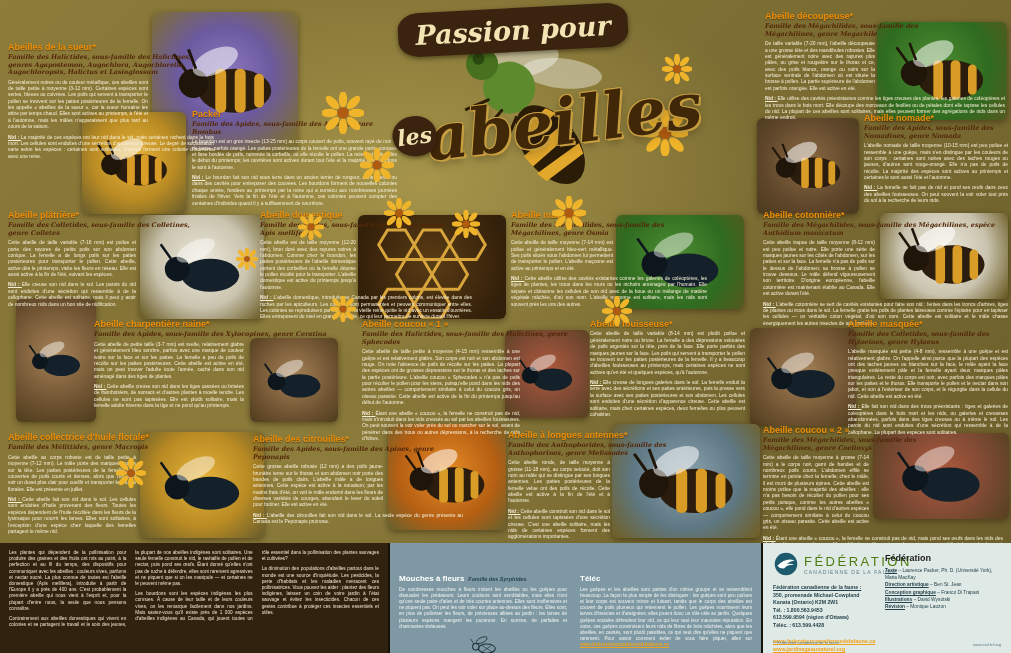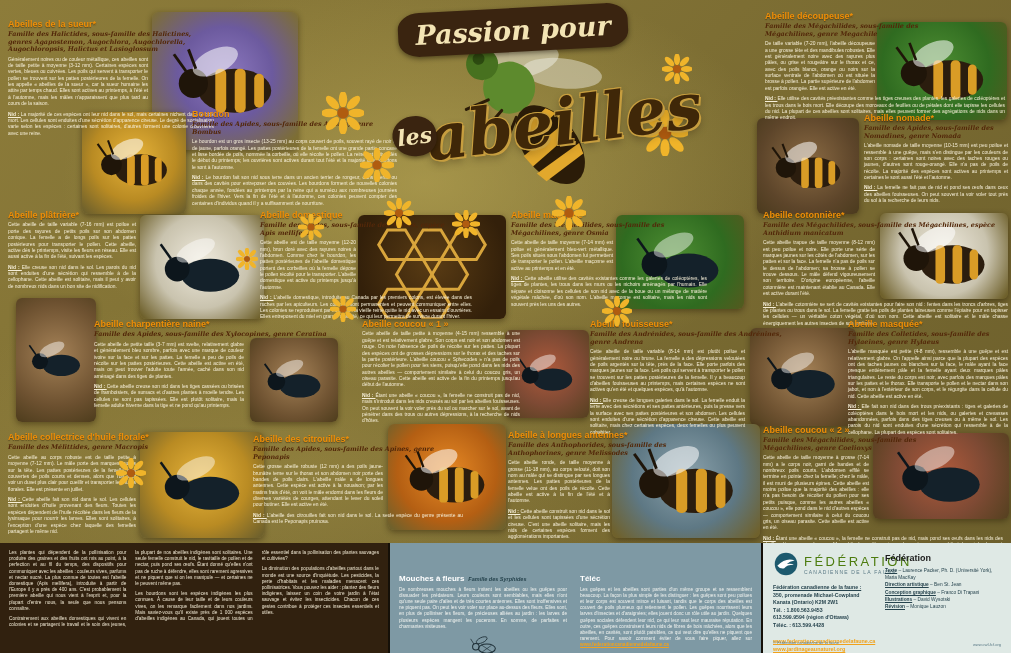--- a/index.html
+++ b/index.html
@@ -275,29 +275,29 @@
       <svg viewBox="0 0 60 40">
         <use href="#sym-bee"></use>
       </svg>
     </div>
   <div class="photo ph-stone" style="left:873px;top:433px;width:136px;height:86px">
       <svg viewBox="0 0 60 40">
         <use href="#sym-bee-dark"></use>
       </svg>
     </div>
 
-  <div class="sec" style="left:8px;top:20px;width:206px">
+  <div class="sec" style="left:8px;top:43px;width:206px">
     <h3>Abeilles de la sueur*</h3>
     <p class="fam">Famille des Halictides, sous-famille des Halictines, genres Agapostemon, Augochlora, Augochlorella, Augochloropsis, Halictus et Lasioglossum</p>
     <p class="bod" style="width:140px">Généralement noires ou de couleur métallique, ces abeilles sont de taille petite à moyenne (3-12 mm). Certaines espèces sont vertes, bleues ou cuivrées. Les poils qui servent à transporter le pollen se trouvent sur les pattes postérieures de la femelle. On les appelle « abeilles de la sueur », car la sueur humaine les attire par temps chaud. Elles sont actives au printemps, à l'été et à l'automne, mais les mâles n'apparaissent que plus tard au cours de la saison.</p>
     <p class="nid"><span class="nidlab">Nid : </span><span>La majorité de ces espèces ont leur nid dans le sol, mais certaines nichent dans le bois mort. Les cellules sont enduites d'une sécrétion d'apparence cireuse. Le degré de socialisation varie selon les espèces : certaines sont solitaires, d'autres forment une colonie d'ouvrières avec une reine.</span></p>
   </div>
 
   <div class="sec" style="left:192px;top:110px;width:205px">
-    <h3>Bourdon</h3>
+    <h3>Packer</h3>
     <p class="fam">Famille des Apides, sous-famille des Apines, genre Bombus</p>
     <p class="bod">Le bourdon est un gros insecte (13-25 mm) au corps couvert de poils, souvent rayé de noir et de jaune, parfois orangé. Les pattes postérieures de la femelle ont une grande partie concave et lisse bordée de poils, nommée la corbeille, où elle récolte le pollen. La reine est active dès le début du printemps; les ouvrières sont actives durant tout l'été et la majorité des bourdons le sont à l'automne.</p>
     <p class="nid"><span class="nidlab">Nid : </span><span>Le bourdon fait son nid sous terre dans un ancien terrier de rongeur, dans l'herbe ou dans des cavités pour entreposer des couvées. Les bourdons forment de nouvelles colonies chaque année, fondées au printemps par la reine qui a survécu aux nombreuses journées froides de l'hiver. Vers la fin de l'été et à l'automne, ces colonies peuvent compter des centaines d'individus quand il y a suffisamment de nourriture.</span></p>
   </div>
 
   <div class="sec" style="left:765px;top:12px;width:174px">
     <h3>Abeille découpeuse*</h3>
     <p class="fam">Famille des Mégachilides, sous-famille des Mégachilines, genre Megachile</p>
     <p class="bod" style="width:110px">De taille variable (7-20 mm), l'abeille découpeuse a une grosse tête et des mandibules robustes. Elle est généralement noire avec des rayures plus pâles, ou grise et rougeâtre sur le thorax et ce, avec des poils blancs, orange ou noirs sur la surface ventrale de l'abdomen où est située la brosse à pollen. La partie supérieure de l'abdomen est parfois orangée. Elle est active en été.</p>
     <p class="nid" style="width:240px"><span class="nidlab">Nid : </span><span>Elle utilise des cavités préexistantes comme les tiges creuses des plantes, les galeries de coléoptères et les trous dans le bois mort. Elle découpe des morceaux de feuilles ou de pétales dont elle tapisse les cellules du nid. La plupart de ces abeilles sont solitaires, mais elles peuvent former des agrégations de nids dans un même endroit.</span></p>
@@ -305,20 +305,21 @@
 
   <div class="sec" style="left:864px;top:114px;width:144px">
     <h3>Abeille nomade*</h3>
     <p class="fam">Famille des Apides, sous-famille des Nomadines, genre Nomada</p>
     <p class="bod">L'abeille nomade de taille moyenne (10-15 mm) est peu poilue et ressemble à une guêpe, mais s'en distingue par les couleurs de son corps : certaines sont noires avec des taches rouges ou jaunes, d'autres sont rouge-orangé. Elle n'a pas de poils de récolte. La majorité des espèces sont actives au printemps et certaines le sont aussi l'été et l'automne.</p>
     <p class="nid"><span class="nidlab">Nid : </span><span>La femelle ne fait pas de nid et pond ses œufs dans ceux des abeilles fouisseuses. On peut souvent la voir voler tout près du sol à la recherche de leurs nids.</span></p>
   </div>
 
   <div class="sec" style="left:8px;top:211px;width:196px">
     <h3>Abeille plâtrière*</h3>
+    <p class="fam">Famille des Colletides, sous-famille des Colletines, genre Colletes</p>
     <p class="bod" style="width:128px">Cette abeille de taille variable (7-16 mm) est poilue et porte des rayures de petits poils sur son abdomen conique. La femelle a de longs poils sur les pattes postérieures pour transporter le pollen. Cette abeille, active dès le printemps, visite les fleurs en réseau. Elle est aussi active à la fin de l'été, suivant les espèces.</p>
     <p class="nid" style="width:128px"><span class="nidlab">Nid : </span><span>Elle creuse son nid dans le sol. Les parois du nid sont enduites d'une sécrétion qui ressemble à de la cellophane. Cette abeille est solitaire, mais il peut y avoir de nombreux nids dans un bon site de nidification.</span></p>
   </div>
 
   <div class="sec" style="left:260px;top:211px;width:196px">
     <h3>Abeille domestique</h3>
     <p class="fam">Famille des Apides, sous-famille des Apines, espèce Apis mellifera</p>
     <p class="bod" style="width:96px">Cette abeille est de taille moyenne (12-20 mm), brun doré avec des rayures noires à l'abdomen. Comme chez le bourdon, les pattes postérieures de l'abeille domestique portent des corbeilles où la femelle dépose le pollen récolté pour le transporter. L'abeille domestique est active du printemps jusqu'à l'automne.</p>
     <p class="nid" style="width:212px"><span class="nidlab">Nid : </span><span>L'abeille domestique, introduite au Canada par les premiers colons, est élevée dans des ruches par les apiculteurs. Les colonies sont permanentes et peuvent communiquer entre elles. Les colonies se reproduisent par essaims : la vieille reine quitte le nid avec un essaim d'ouvrières. Elles entreposent du miel en grande quantité, ce qui leur permettra de survivre durant l'hiver.</span></p>
   </div>
@@ -339,27 +340,27 @@
 
   <div class="sec" style="left:94px;top:320px;width:234px">
     <h3>Abeille charpentière naine*</h3>
     <p class="fam">Famille des Apides, sous-famille des Xylocopines, genre Ceratina</p>
     <p class="bod" style="width:150px">Cette abeille de petite taille (3-7 mm) est svelte, relativement glabre et généralement bleu sombre, parfois avec une marque de couleur ivoire sur la face et sur les pattes. La femelle a peu de poils de récolte sur les pattes postérieures. Cette abeille est active en été, mais on peut trouver l'adulte toute l'année, caché dans son nid aménagé dans des tiges de plantes.</p>
     <p class="nid" style="width:150px"><span class="nidlab">Nid : </span><span>Cette abeille creuse son nid dans les tiges cassées ou brisées de framboisiers, de sumacs et d'autres plantes à moelle tendre. Les cellules ne sont pas tapissées. Elle est plutôt solitaire, mais la femelle adulte hiverne dans la tige et ne pond qu'au printemps.</span></p>
   </div>
 
   <div class="sec" style="left:362px;top:320px;width:224px">
     <h3>Abeille coucou « 1 »</h3>
+    <p class="fam">Famille des Halictides, sous-famille des Halictines, genre Sphecodes</p>
     <p class="bod" style="width:158px">Cette abeille de taille petite à moyenne (4-15 mm) ressemble à une guêpe et est relativement glabre. Son corps est noir et son abdomen est rouge. On note l'absence de poils de récolte sur les pattes. La plupart des espèces ont de grosses dépressions sur le thorax et des taches sur la partie postérieure. L'abeille coucou « Sphecodes » n'a pas de poils pour récolter le pollen pour les siens, puisqu'elle pond dans les nids des autres abeilles — comportement similaire à celui du coucou gris, un oiseau parasite. Cette abeille est active de la fin du printemps jusqu'au début de l'automne.</p>
     <p class="nid" style="width:158px"><span class="nidlab">Nid : </span><span>Étant une abeille « coucou », la femelle ne construit pas de nid, mais s'introduit dans les nids creusés au sol par les abeilles fouisseuses. On peut souvent la voir voler près du sol ou marcher sur le sol, avant de pénétrer dans des trous ou autres dépressions, à la recherche de nids d'hôtes.</span></p>
   </div>
 
   <div class="sec" style="left:590px;top:320px;width:192px">
     <h3>Abeille fouisseuse*</h3>
-    <p class="fam">Famille des Andrénides, sous-famille des Andrénines, genre Andrena</p>
     <p class="bod" style="width:155px">Cette abeille de taille variable (8-14 mm) est plutôt poilue et généralement noire ou brune. La femelle a des dépressions veloutées de poils argentés sur la tête, près de la face. Elle porte parfois des marques jaunes sur la face. Les poils qui servent à transporter le pollen se trouvent sur les pattes postérieures de la femelle. Il y a beaucoup d'abeilles fouisseuses au printemps, mais certaines espèces ne sont actives qu'en été et quelques espèces, qu'à l'automne.</p>
     <p class="nid" style="width:155px"><span class="nidlab">Nid : </span><span>Elle creuse de longues galeries dans le sol. La femelle enduit la terre avec des sécrétions et ses pattes antérieures, puis la presse vers la surface avec ses pattes postérieures et son abdomen. Les cellules sont enduites d'une sécrétion d'apparence cireuse. Cette abeille est solitaire, mais chez certaines espèces, deux femelles ou plus peuvent cohabiter.</span></p>
   </div>
 
   <div class="sec" style="left:848px;top:320px;width:160px">
     <h3>Abeille masquée*</h3>
     <p class="fam">Famille des Colletides, sous-famille des Hylaeines, genre Hylaeus</p>
     <p class="bod">L'abeille masquée est petite (4-8 mm), ressemble à une guêpe et est relativement glabre. On l'appelle ainsi parce que la plupart des espèces ont des taches jaunes ou blanches sur la face, le mâle ayant la face presque entièrement pâle et la femelle ayant deux marques pâles triangulaires. Le reste du corps est noir, avec parfois des marques pâles sur les pattes et le thorax. Elle transporte le pollen et le nectar dans son jabot, et non à l'extérieur de son corps, et le régurgite dans la cellule du nid. Cette abeille est active en été.</p>
     <p class="nid"><span class="nidlab">Nid : </span><span>Elle fait son nid dans des trous préexistants : tiges et galeries de coléoptères dans le bois mort et les nids, ou galeries et crevasses abandonnées, parfois dans des tiges creuses ou à même le sol. Les parois du nid sont enduites d'une sécrétion qui ressemble à de la cellophane. La plupart des espèces sont solitaires.</span></p>
   </div>

